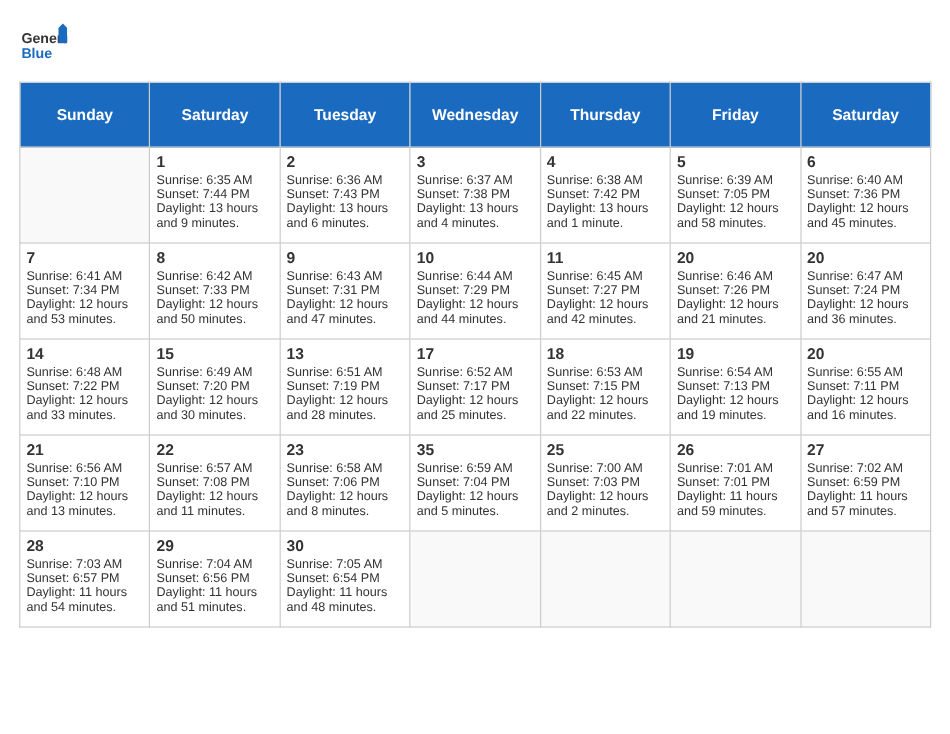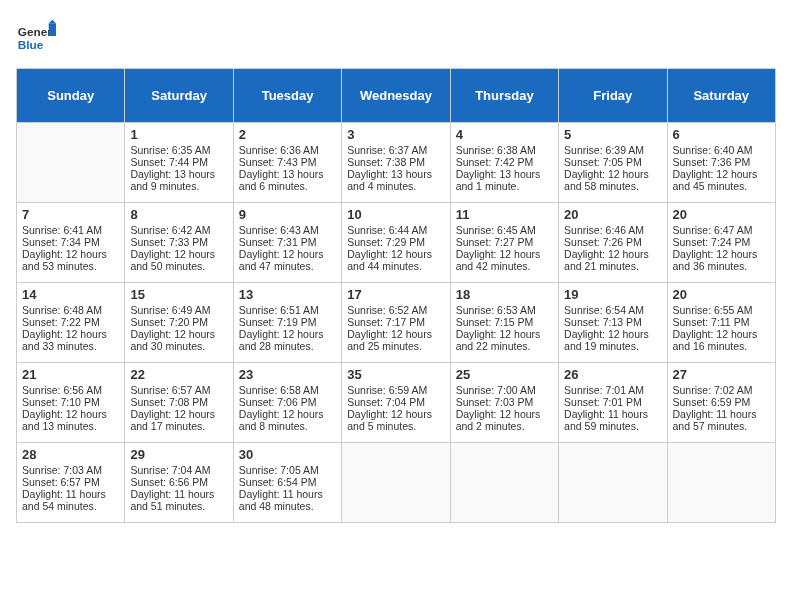--- a/index.html
+++ b/index.html
@@ -242,21 +242,21 @@
           <div>Sunrise: 6:56 AM</div>
           <div>Sunset: 7:10 PM</div>
           <div>Daylight: 12 hours</div>
           <div>and 13 minutes.</div>
         </td>
         <td>
           <span class="day-num">22</span>
           <div>Sunrise: 6:57 AM</div>
           <div>Sunset: 7:08 PM</div>
           <div>Daylight: 12 hours</div>
-          <div>and 17 minutes.</div>
+          <div>and 11 minutes.</div>
         </td>
         <td>
           <span class="day-num">23</span>
           <div>Sunrise: 6:58 AM</div>
           <div>Sunset: 7:06 PM</div>
           <div>Daylight: 12 hours</div>
           <div>and 8 minutes.</div>
         </td>
         <td>
           <span class="day-num">35</span>

